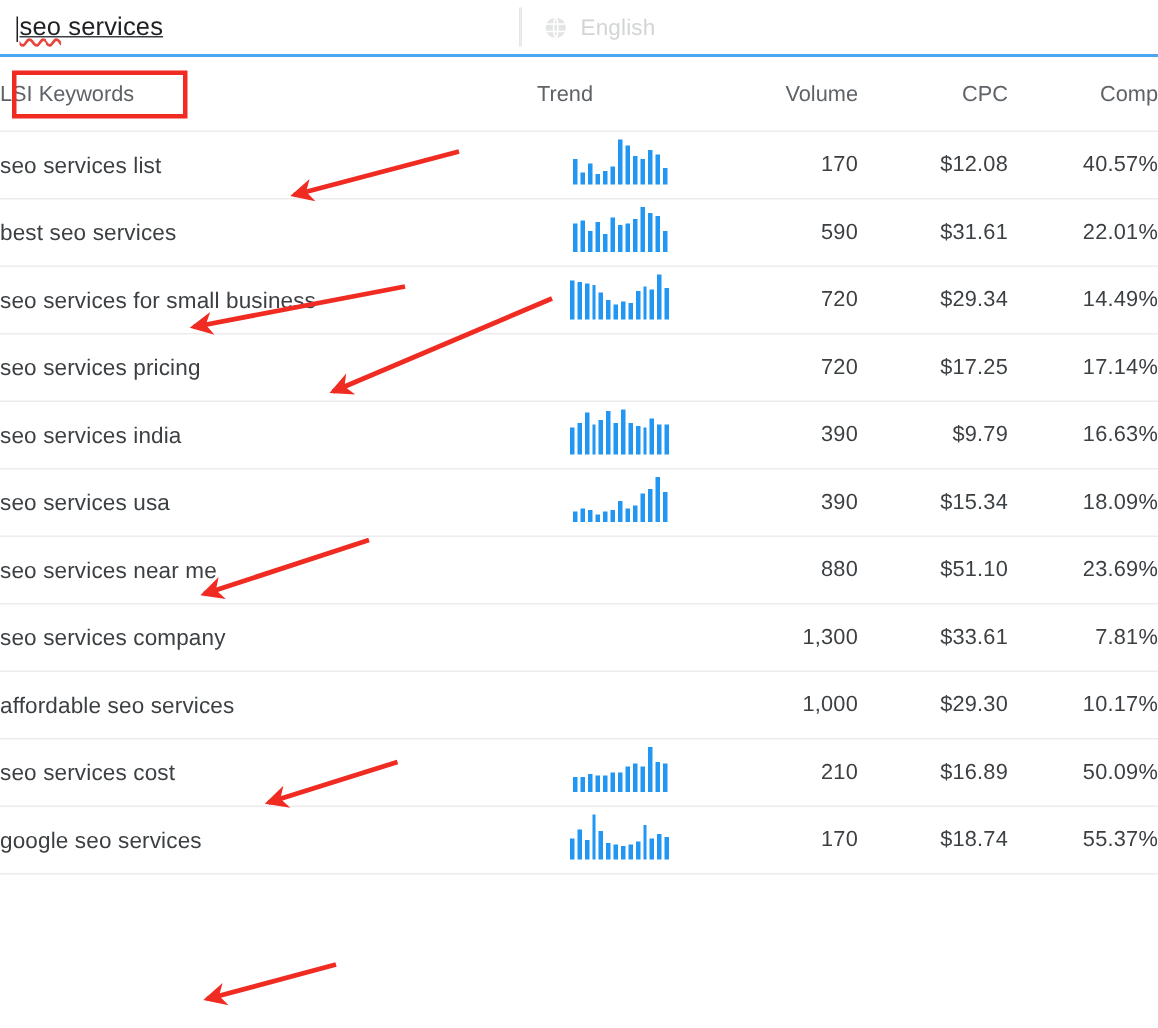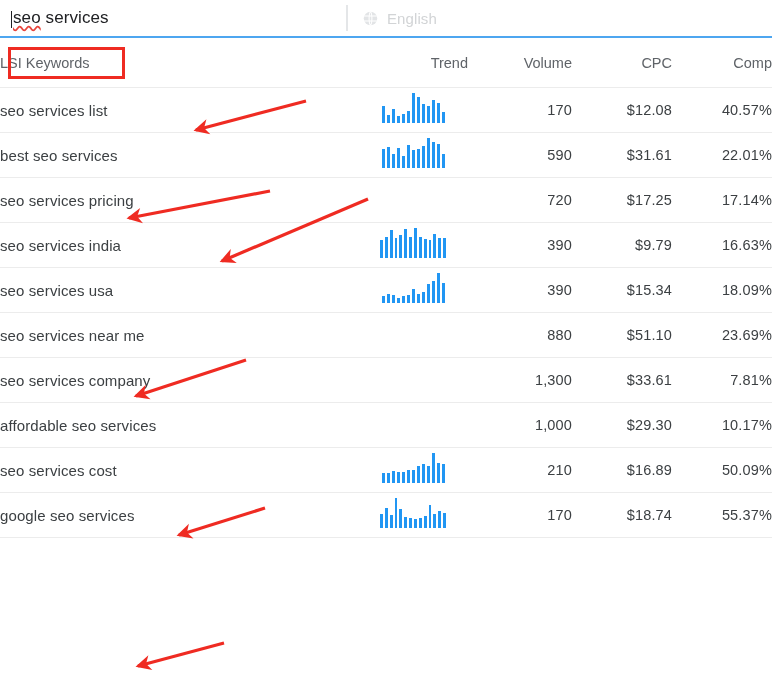--- a/index.html
+++ b/index.html
@@ -22,20 +22,21 @@
     border-bottom: 2px solid #4da6f0;
     box-sizing: border-box;
   }
   .sb-query {
     flex: 0 0 346px;
     display: flex;
     align-items: flex-end;
     padding-left: 11px;
     box-sizing: border-box;
     position: relative;
+    text-decoration: underline;
   }
   .caret {
     display: inline-block;
     width: 1px; height: 17px;
     background: #202124;
     margin-right: 1px;
   }
   .q-text {
     font-size: 17px;
     color: #202124;
@@ -90,21 +91,21 @@
 
   th.th-kw { text-align: left; padding-left: 18px; position: relative; }
   .lsi-box {
     position: absolute;
     left: 8px; top: 9px;
     width: 117px; height: 32px;
     border: 3px solid #ef2b22;
     box-sizing: border-box;
     pointer-events: none;
   }
-  th.th-trend { text-align: right; padding-right: 4px; }
+  th.th-trend { text-align: left; padding-right: 4px; }
   th.th-num   { text-align: right; padding-right: 26px; }
 
   tbody tr { height: 45px; }
   td.kw {
     text-align: left;
     padding-left: 18px;
     font-size: 15px;
     color: #3c4043;
     letter-spacing: 0.1px;
     white-space: nowrap;
@@ -224,20 +225,42 @@
             <i style="height: 30px;"></i>
             <i style="height: 26px;"></i>
             <i style="height: 24px;"></i>
             <i style="height: 14px;"></i>
           </span></td>
         <td class="num">590</td>
         <td class="num">$31.61</td>
         <td class="num">22.01%</td>
       </tr>
       <tr>
+        <td class="kw">seo services for small business</td>
+        <td class="trend"><span class="spark">
+            <i style="height: 26px;"></i>
+            <i style="height: 25px;"></i>
+            <i style="height: 24px;"></i>
+            <i style="height: 23px;"></i>
+            <i style="height: 18px;"></i>
+            <i style="height: 13px;"></i>
+            <i style="height: 10px;"></i>
+            <i style="height: 12px;"></i>
+            <i style="height: 11px;"></i>
+            <i style="height: 19px;"></i>
+            <i style="height: 22px;"></i>
+            <i style="height: 20px;"></i>
+            <i style="height: 30px;"></i>
+            <i style="height: 21px;"></i>
+          </span></td>
+        <td class="num">720</td>
+        <td class="num">$29.34</td>
+        <td class="num">14.49%</td>
+      </tr>
+      <tr>
         <td class="kw">seo services pricing</td>
         <td class="trend"></td>
         <td class="num">720</td>
         <td class="num">$17.25</td>
         <td class="num">17.14%</td>
       </tr>
       <tr>
         <td class="kw">seo services india</td>
         <td class="trend"><span class="spark">
             <i style="height: 18px;"></i>

